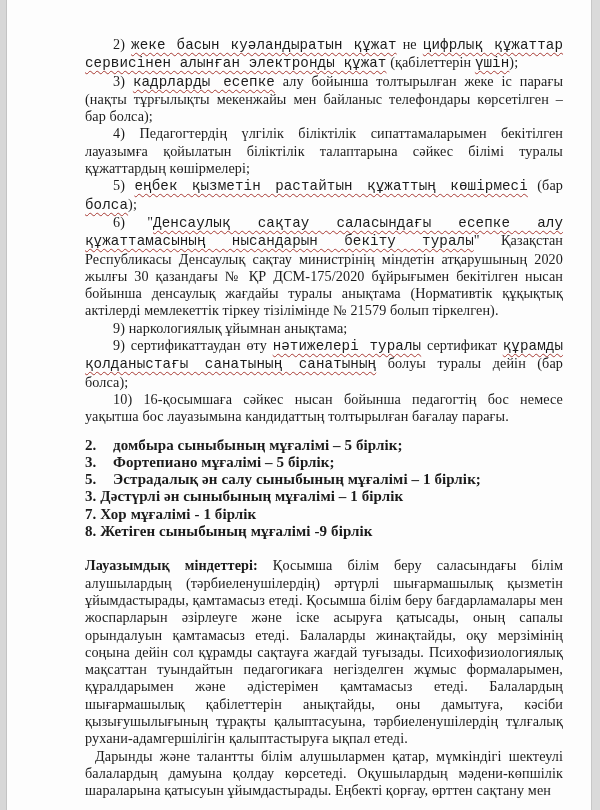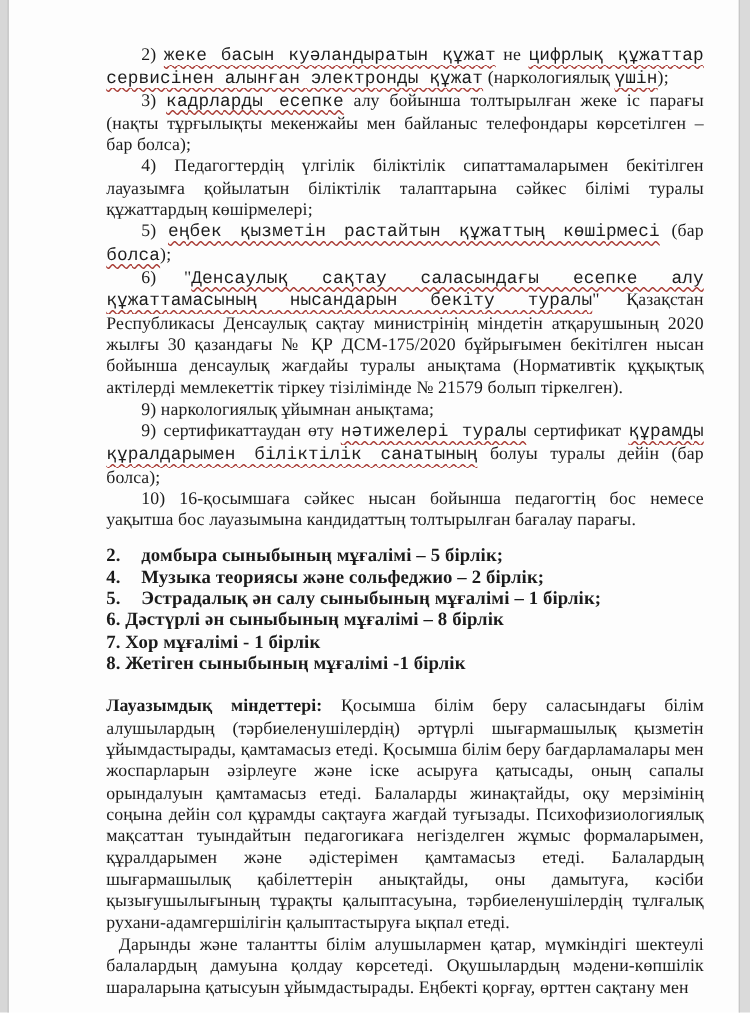--- a/index.html
+++ b/index.html
@@ -66,32 +66,32 @@
     font-weight: bold;
   }
 </style>
 </head>
 <body>
 
 <div class="page">
   <div class="edge-left"></div>
   <div class="edge-right"></div>
   <div class="content" id="doc-content">
-      <p class="para indent-justify"><span class="seg">2) </span><span class="seg sp">жеке басын куәландыратын құжат</span><span class="seg"> не </span><span class="seg sp">цифрлық құжаттар сервисінен алынған электронды құжат</span><span class="seg"> (наркологиялық </span><span class="seg sp">үшін</span><span class="seg">);</span></p>
+      <p class="para indent-justify"><span class="seg">2) </span><span class="seg sp">жеке басын куәландыратын құжат</span><span class="seg"> не </span><span class="seg sp">цифрлық құжаттар сервисінен алынған электронды құжат</span><span class="seg"> (қабілеттерін </span><span class="seg sp">үшін</span><span class="seg">);</span></p>
       <p class="para indent-justify"><span class="seg">3) </span><span class="seg sp">кадрларды есепке</span><span class="seg"> алу бойынша толтырылған жеке іс парағы (нақты тұрғылықты мекенжайы мен байланыс телефондары көрсетілген – бар болса);</span></p>
       <p class="para indent-justify"><span class="seg">4) Педагогтердің үлгілік біліктілік сипаттамаларымен бекітілген лауазымға қойылатын біліктілік талаптарына сәйкес білімі туралы құжаттардың көшірмелері;</span></p>
       <p class="para indent-justify"><span class="seg">5) </span><span class="seg sp">еңбек қызметін растайтын құжаттың көшірмесі</span><span class="seg"> (бар </span><span class="seg sp">болса</span><span class="seg">);</span></p>
       <p class="para indent-justify"><span class="seg">6) "</span><span class="seg sp">Денсаулық сақтау саласындағы есепке алу құжаттамасының нысандарын бекіту туралы</span><span class="seg">" Қазақстан Республикасы Денсаулық сақтау министрінің міндетін атқарушының 2020 жылғы 30 қазандағы № ҚР ДСМ-175/2020 бұйрығымен бекітілген нысан бойынша денсаулық жағдайы туралы анықтама (Нормативтік құқықтық актілерді мемлекеттік тіркеу тізілімінде № 21579 болып тіркелген).</span></p>
       <p class="para indent-justify"><span class="seg">9) наркологиялық ұйымнан анықтама;</span></p>
-      <p class="para indent-justify"><span class="seg">9) сертификаттаудан өту </span><span class="seg sp">нәтижелері туралы</span><span class="seg"> сертификат </span><span class="seg sp">құрамды</span><span class="seg"> </span><span class="seg sp">құралдарымен біліктілік санатының</span><span class="seg"> болуы туралы дейін (бар болса);</span></p>
+      <p class="para indent-justify"><span class="seg">9) сертификаттаудан өту </span><span class="seg sp">нәтижелері туралы</span><span class="seg"> сертификат </span><span class="seg sp">құрамды</span><span class="seg"> </span><span class="seg sp">қолданыстағы санатының санатының</span><span class="seg"> болуы туралы дейін (бар болса);</span></p>
       <p class="para indent-justify"><span class="seg">10) 16-қосымшаға сәйкес нысан бойынша педагогтің бос немесе уақытша бос лауазымына кандидаттың толтырылған бағалау парағы.</span></p>
       <p class="para spacer-sm"></p>
       <p class="para bold-item"><span class="seg tabnum">2.</span><span class="seg">домбыра сыныбының мұғалімі – 5 бірлік;</span></p>
-      <p class="para bold-item"><span class="seg tabnum">4.</span><span class="seg">Музыка теориясы және сольфеджио – 2 бірлік;</span></p>
+      <p class="para bold-item"><span class="seg tabnum">3.</span><span class="seg">Фортепиано мұғалімі – 5 бірлік;</span></p>
       <p class="para bold-item"><span class="seg tabnum">5.</span><span class="seg">Эстрадалық ән салу сыныбының мұғалімі – 1 бірлік;</span></p>
-      <p class="para bold-item"><span class="seg">6. Дәстүрлі ән сыныбының мұғалімі – 8 бірлік</span></p>
+      <p class="para bold-item"><span class="seg">3. Дәстүрлі ән сыныбының мұғалімі – 1 бірлік</span></p>
       <p class="para bold-item"><span class="seg">7. Хор мұғалімі - 1 бірлік</span></p>
-      <p class="para bold-item"><span class="seg">8. Жетіген сыныбының мұғалімі -1 бірлік</span></p>
+      <p class="para bold-item"><span class="seg">8. Жетіген сыныбының мұғалімі -9 бірлік</span></p>
       <p class="para spacer-md"></p>
       <p class="para justify"><span class="seg b">Лауазымдық міндеттері:</span><span class="seg"> Қосымша білім беру саласындағы білім алушылардың (тәрбиеленушілердің) әртүрлі шығармашылық қызметін ұйымдастырады, қамтамасыз етеді. Қосымша білім беру бағдарламалары мен жоспарларын әзірлеуге және іске асыруға қатысады, оның сапалы орындалуын қамтамасыз етеді. Балаларды жинақтайды, оқу мерзімінің соңына дейін сол құрамды сақтауға жағдай туғызады. Психофизиологиялық мақсаттан туындайтын педагогикаға негізделген жұмыс формаларымен, құралдарымен және әдістерімен қамтамасыз етеді. Балалардың шығармашылық қабілеттерін анықтайды, оны дамытуға, кәсіби қызығушылығының тұрақты қалыптасуына, тәрбиеленушілердің тұлғалық рухани-адамгершілігін қалыптастыруға ықпал етеді.</span></p>
       <p class="para justify-indent-sm"><span class="seg">Дарынды және талантты білім алушылармен қатар, мүмкіндігі шектеулі балалардың дамуына қолдау көрсетеді. Оқушылардың мәдени-көпшілік шараларына қатысуын ұйымдастырады. Еңбекті қорғау, өрттен сақтану мен</span></p>
     </div>
 </div>
 
 </body></html>

